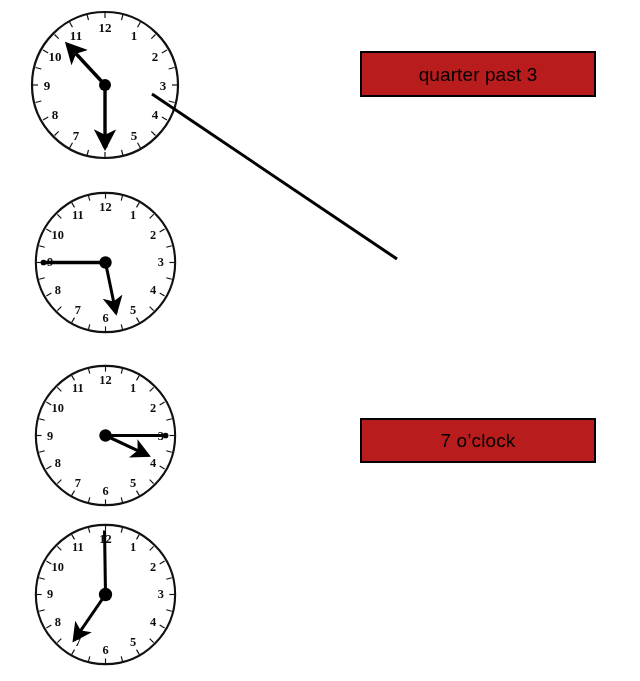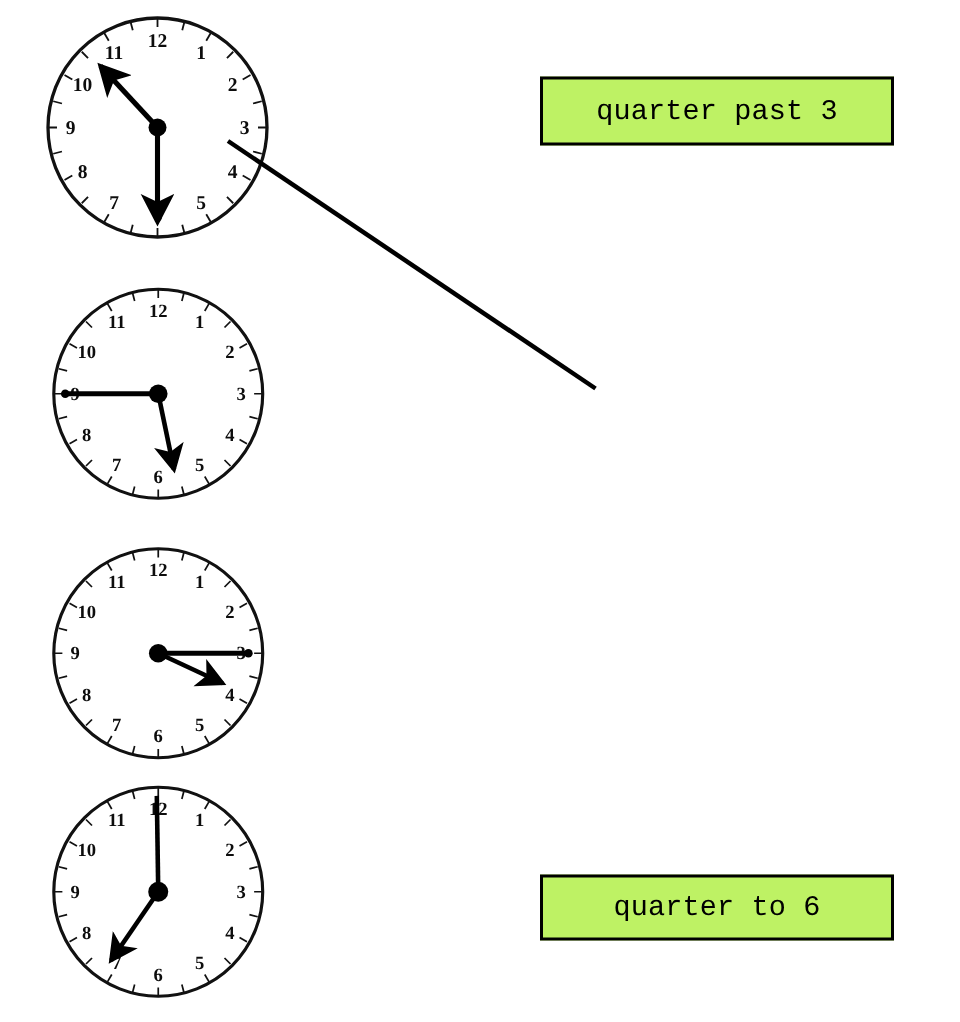--- a/index.html
+++ b/index.html
@@ -23,26 +23,25 @@
   }
   .clock-wrap {
     position: absolute;
   }
   .clock-svg {
     display: block;
   }
   .label-box {
     position: absolute;
     border: 2px solid #000000;
-    background: #bef264;
+    background: #b91c1c;
     box-sizing: border-box;
     display: flex;
     align-items: center;
     justify-content: center;
-    font-family: Liberation Mono, monospace;
   }
   .label-box span {
     font-size: 19px;
     line-height: 1;
     color: #000000;
     letter-spacing: 0.1px;
     white-space: nowrap;
   }
   #match-line-layer {
     position: absolute;
@@ -279,22 +278,22 @@
       <line x1="76" y1="76" x2="43" y2="124" stroke="#000000" stroke-width="3.2" marker-end="url(#ar4)"></line>
       <circle cx="76" cy="76" r="7" fill="#000000"></circle>
     </svg>
   </div>
 
   <div class="label-box" style="left:360px; top:51px; width:236px; height:46px;">
     <span>quarter past 3</span>
   </div>
 
 
-
-  <div class="label-box" style="left:360px; top:583px; width:236px; height:44px;">
-    <span>quarter to 6</span>
-  </div>
+  <div class="label-box" style="left:360px; top:418px; width:236px; height:45px;">
+    <span>7 o’clock</span>
+  </div>
+
 
   <svg id="match-line-layer">
     <line id="match-line-1" x1="152" y1="94" x2="397" y2="259" stroke="#000000" stroke-width="3" stroke-linecap="butt"></line>
   </svg>
 
 </div>
 
 </body></html>

